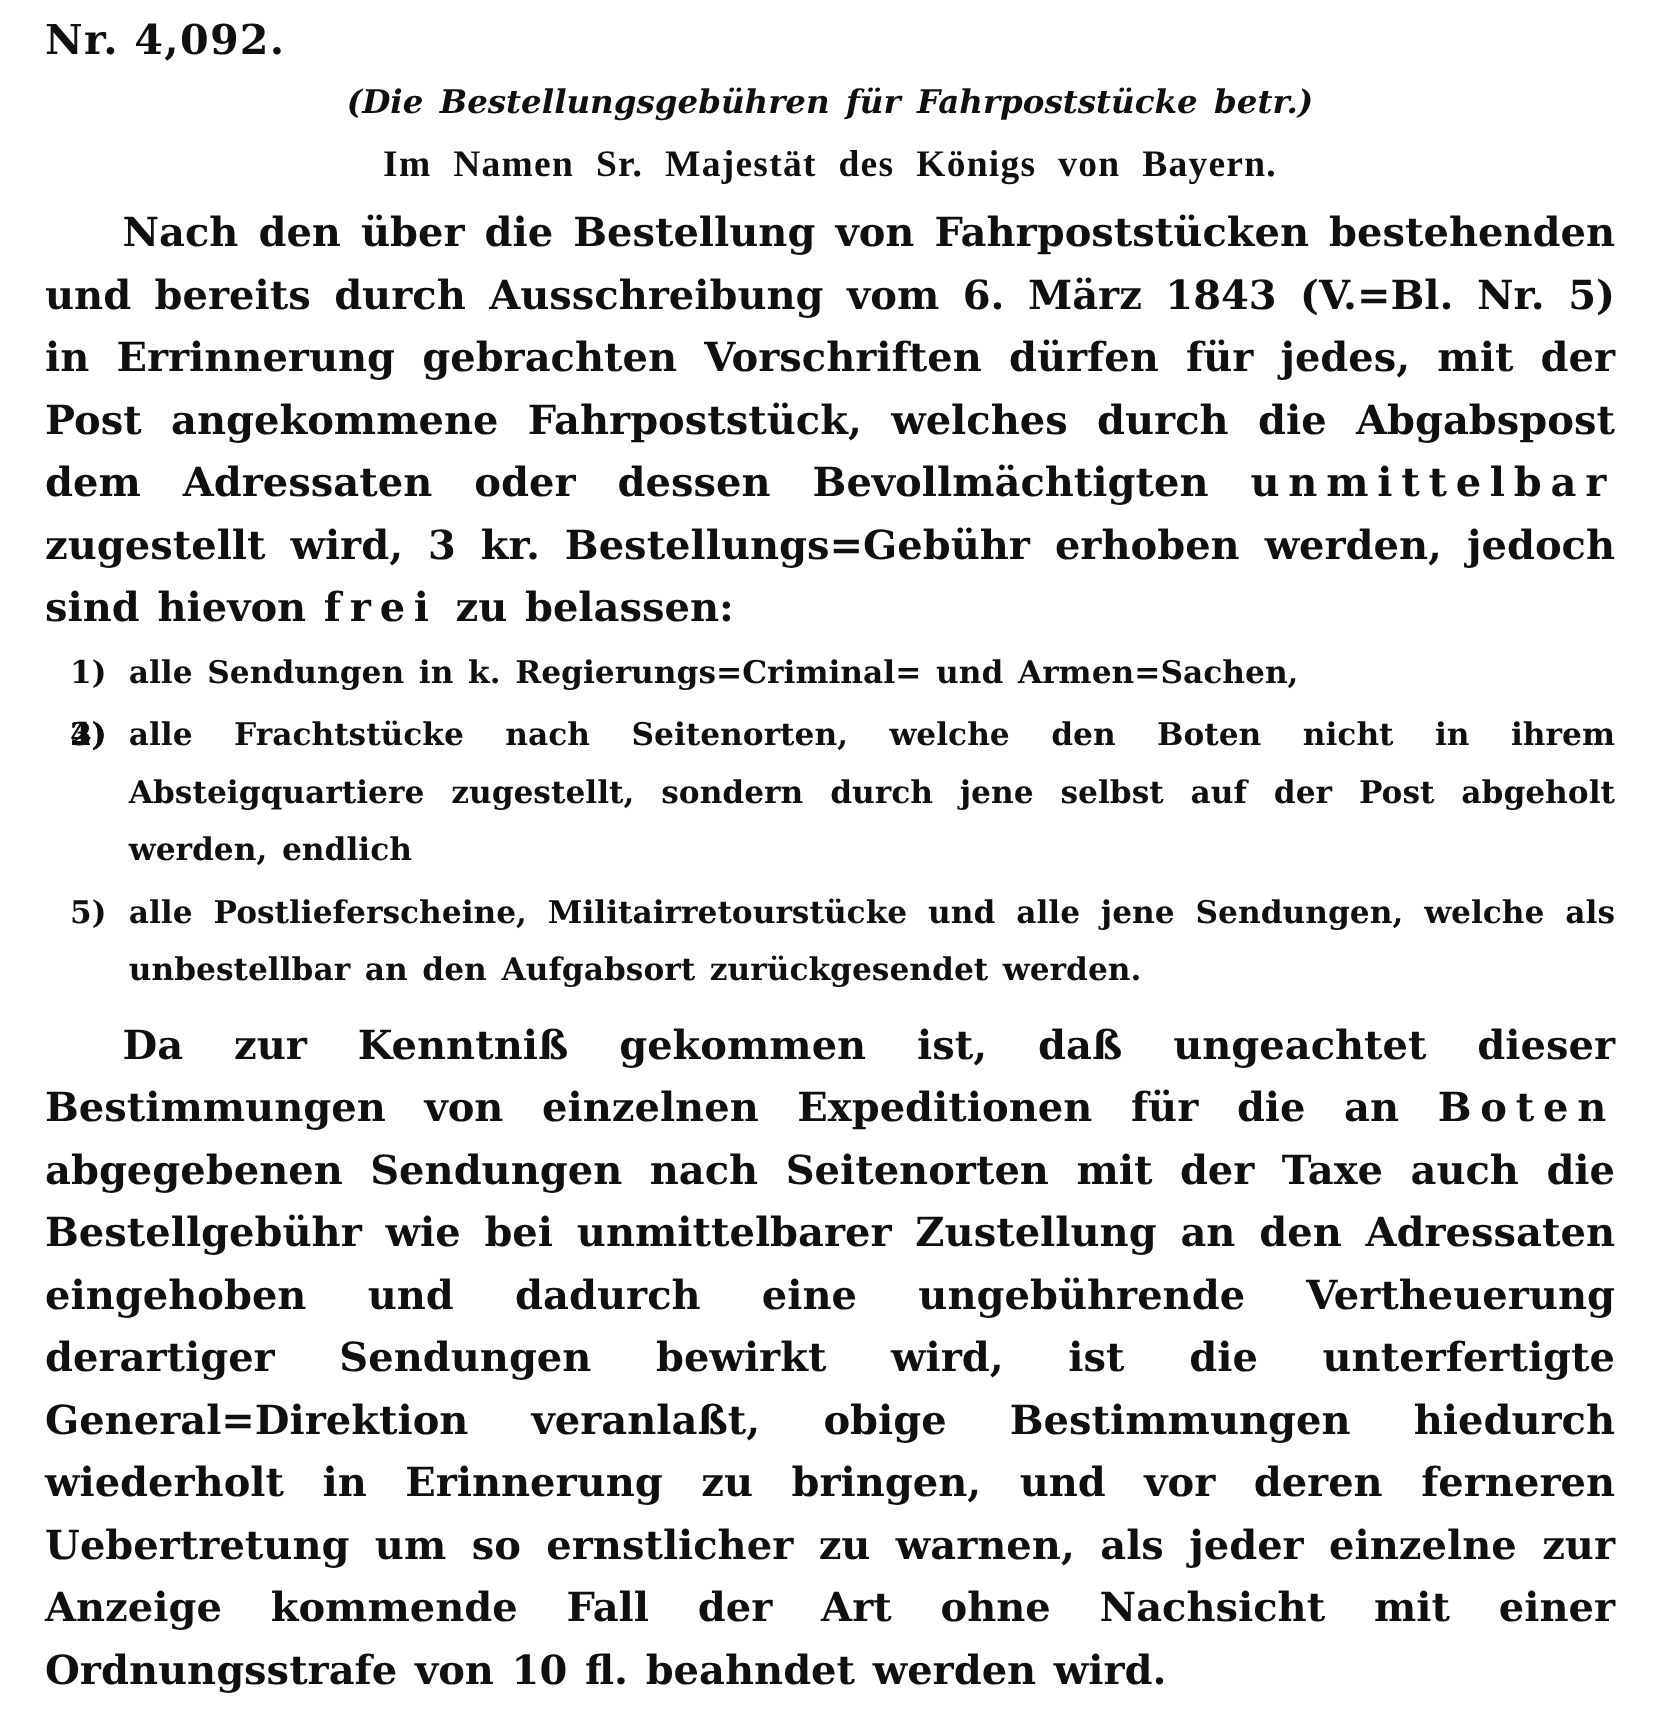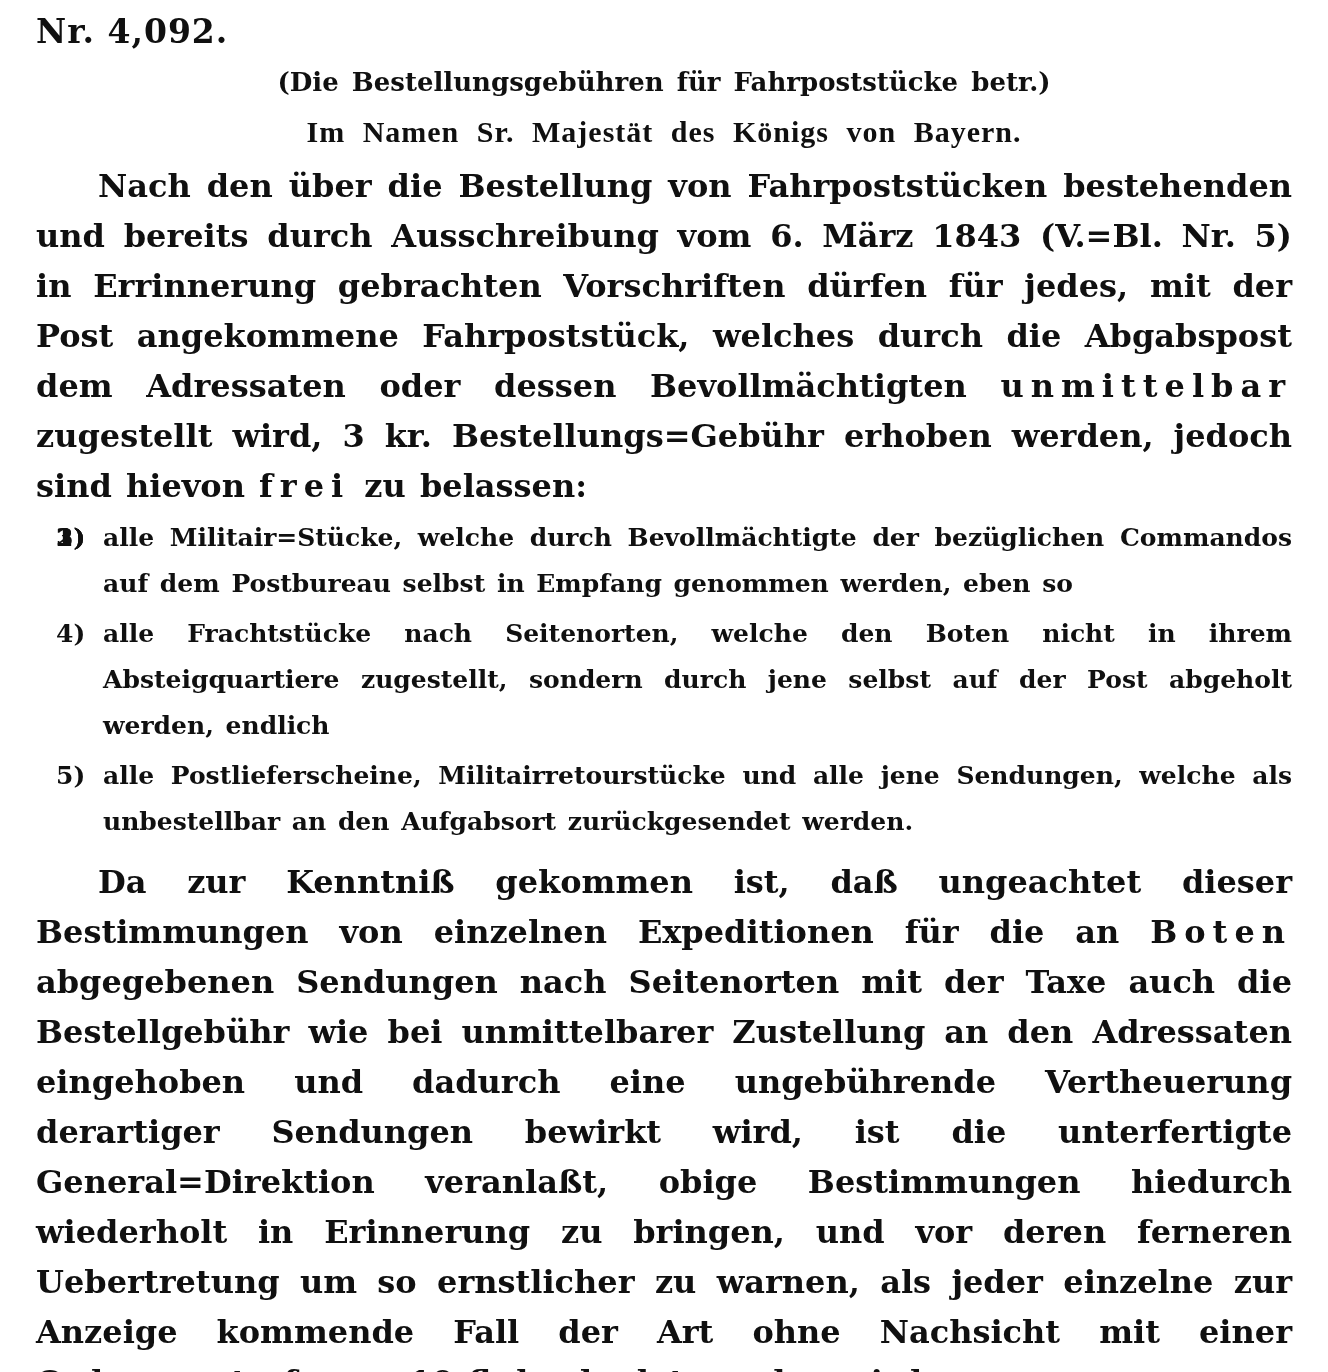--- a/index.html
+++ b/index.html
@@ -23,20 +23,21 @@
   }
   .doc-number {
     font-size: 33px;
     letter-spacing: 1px;
   }
   .subject {
     text-align: center;
     font-size: 26px;
     margin-top: 16px;
     word-spacing: 4px;
+    font-style: italic;
   }
   .proclamation {
     text-align: center;
     font-size: 30px;
     margin-top: 18px;
     word-spacing: 9px;
     letter-spacing: 1px;
     font-family: Liberation Serif, serif;
   }
   .body-para {
@@ -74,29 +75,29 @@
   <div class="subject">(Die Bestellungsgebühren für Fahrpoststücke betr.)</div>
 
   <div class="proclamation">Im Namen Sr. Majestät des Königs von Bayern.</div>
 
   <p class="body-para indent"><span>Nach den über die Bestellung von Fahrpoststücken bestehenden und bereits durch Ausschreibung vom 6. März 1843 (V.=Bl. Nr. 5) in Errinnerung gebrachten Vorschriften dürfen für jedes, mit der Post angekommene Fahrpoststück, welches durch die Abgabspost dem Adressaten oder dessen Bevollmächtigten </span><span class="gesperrt">unmittelbar</span><span> zugestellt wird, 3 kr. Bestellungs=Gebühr erhoben werden, jedoch sind hievon </span><span class="gesperrt">frei</span><span> zu belassen:</span></p>
 
   <div class="list">
 
     <div class="list-item">
       <span class="num">1)</span>
+      <span><span>alle Sendungen in k. Regierungs=Criminal= und Armen=Sachen,</span></span>
     </div>
 
     <div class="list-item">
       <span class="num">2)</span>
     </div>
 
     <div class="list-item">
       <span class="num">3)</span>
-      <span><span>alle Militair=Stücke, welche durch Bevollmächtigte der bezüglichen Commandos auf dem Postbureau selbst in Empfang genommen werden, eben so</span></span>
     </div>
 
     <div class="list-item">
       <span class="num">4)</span>
       <span><span>alle Frachtstücke nach Seitenorten, welche den Boten nicht in ihrem Absteigquartiere zugestellt, sondern durch jene selbst auf der Post abgeholt werden, endlich</span></span>
     </div>
 
     <div class="list-item">
       <span class="num">5)</span>
       <span><span>alle Postlieferscheine, Militairretourstücke und alle jene Sendungen, welche als unbestellbar an den Aufgabsort zurückgesendet werden.</span></span>

